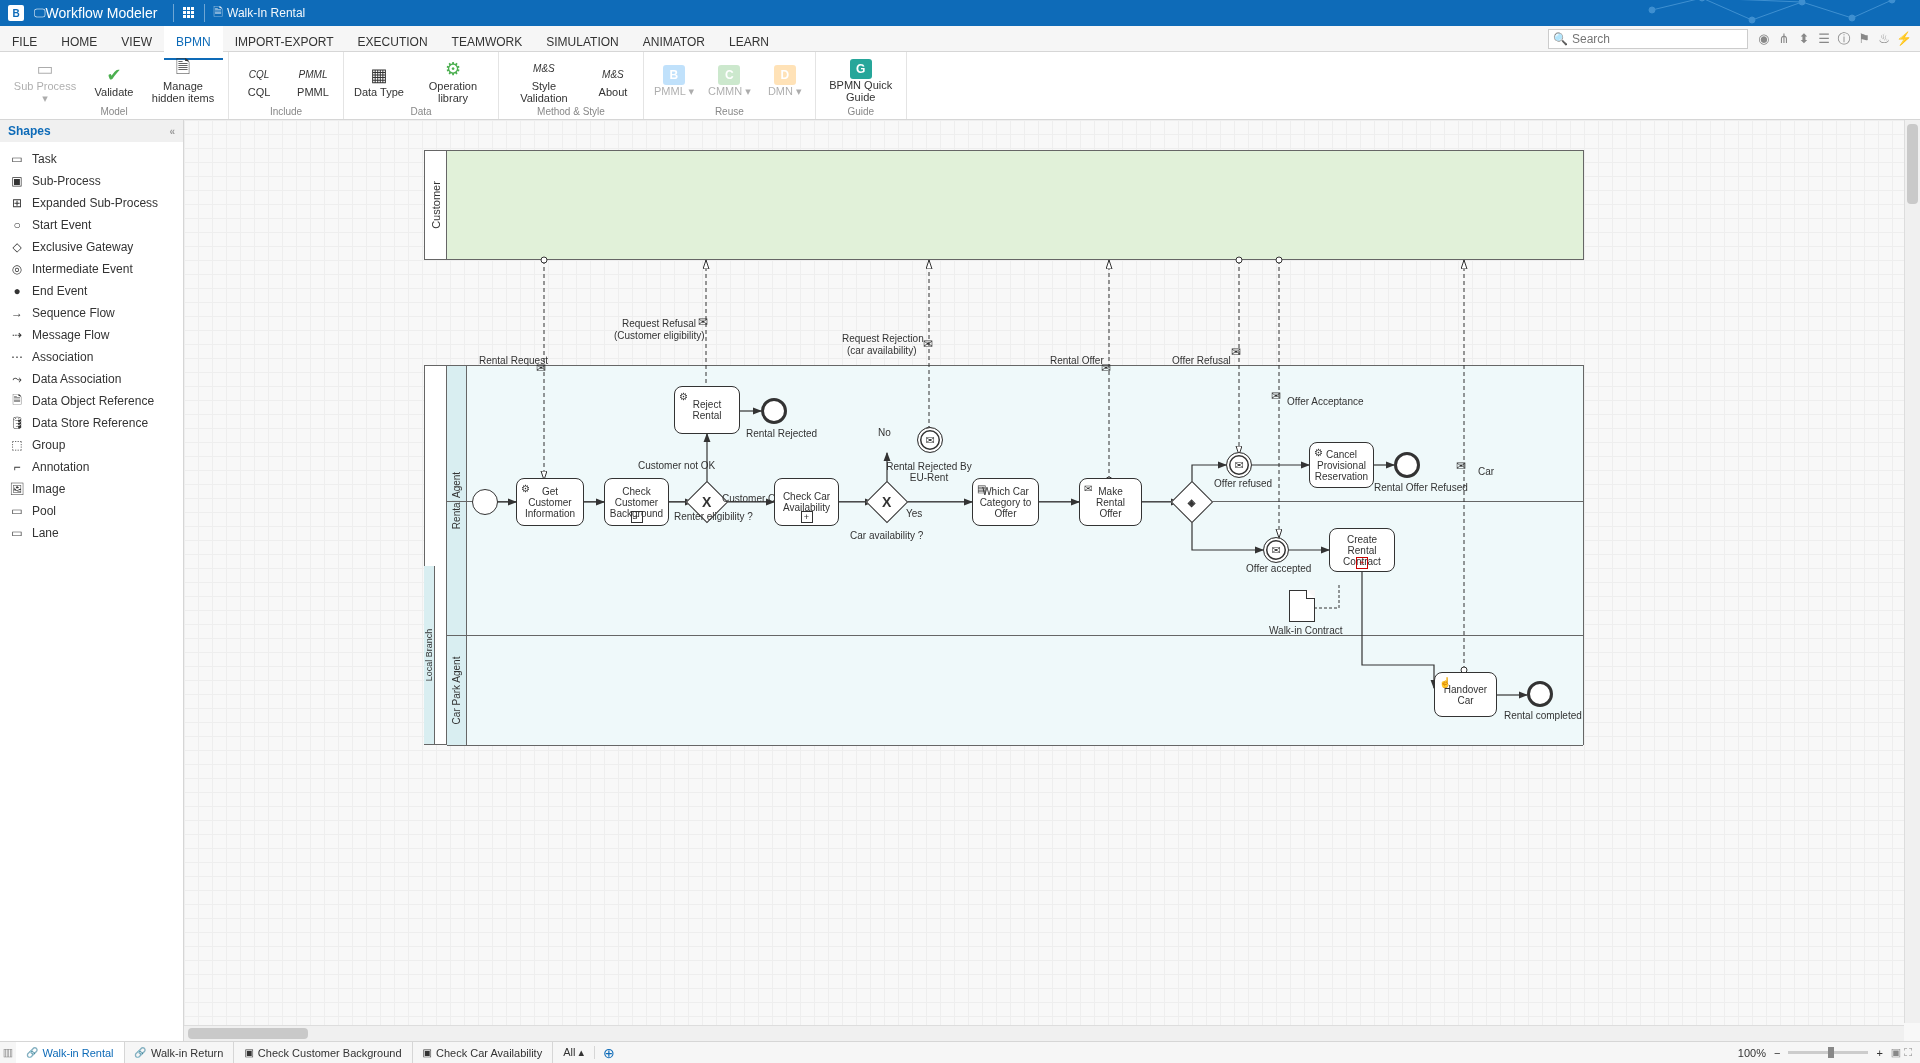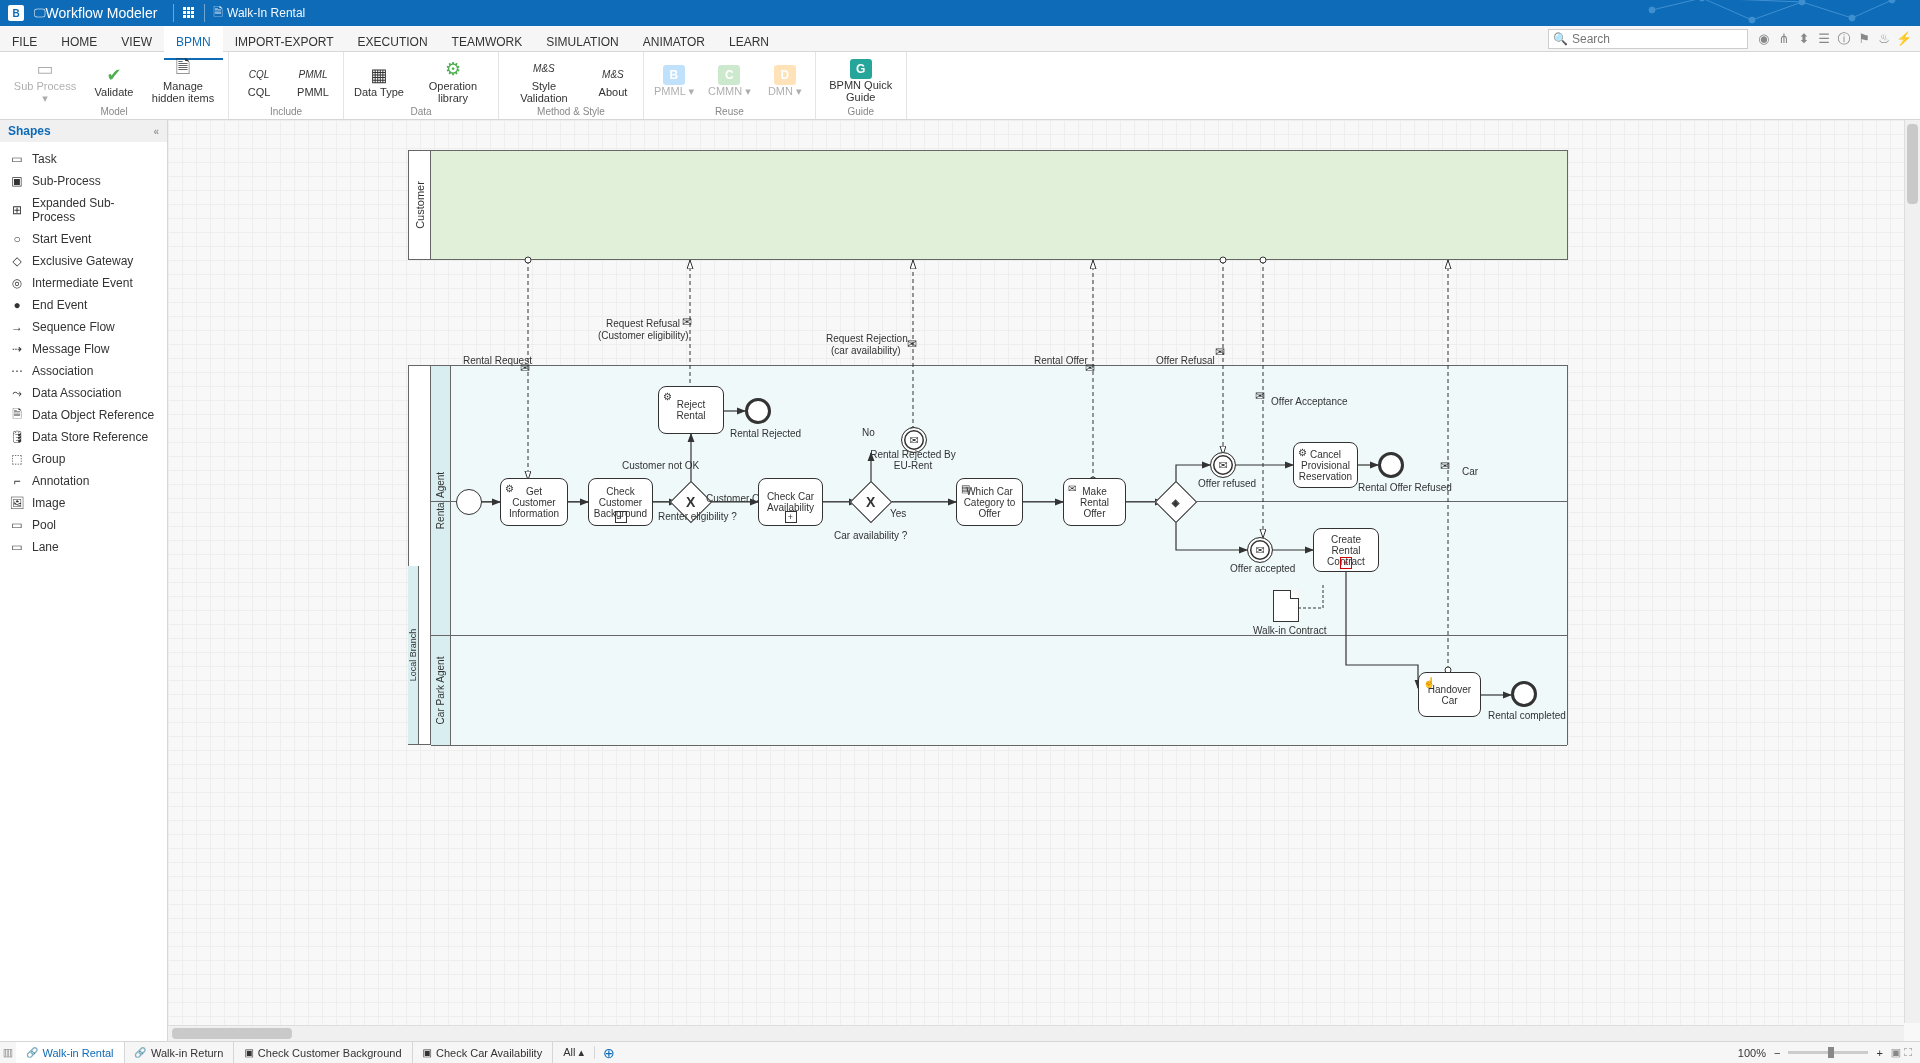--- a/index.html
+++ b/index.html
@@ -33,21 +33,21 @@
 .ribbon-group .items { display: flex; gap: 14px; flex: 1; }
 .ribbon-btn { display: flex; flex-direction: column; align-items: center; justify-content: center; font-size: 11px; cursor: pointer; min-width: 40px; }
 .ribbon-btn .ico { height: 22px; display: flex; align-items: center; justify-content: center; font-size: 18px; }
 .ribbon-btn.disabled { opacity: .4; }
 .ribbon-group .group-label { text-align: center; font-size: 10px; color: #888; }
 
 
 .body { display: flex; height: calc(1063px - 26px - 26px - 68px - 22px); }
 
 
-.sidebar { width: 168px; border-right: 1px solid #d6d6d6; background: #fff; overflow: auto; }
+.sidebar { width: 184px; border-right: 1px solid #d6d6d6; background: #fff; overflow: auto; }
 .sidebar-header { background: #f0f0f0; color: #0e6bb8; font-weight: bold; padding: 4px 8px; display: flex; justify-content: space-between; align-items: center; }
 .sidebar-header .collapse { color: #999; cursor: pointer; font-size: 10px; }
 .palette-cat { padding: 4px 10px; cursor: pointer; font-size: 12px; }
 .palette-cat.active { background: #d3e7f7; color: #0e6bb8; }
 .shape-list { padding: 6px 0; }
 .shape-item { display: flex; align-items: center; gap: 8px; padding: 4px 10px; font-size: 12px; cursor: pointer; }
 .shape-item .shp { width: 14px; height: 14px; display: flex; align-items: center; justify-content: center; }
 
 
 .canvas-wrap { flex: 1; background: #f8f8f8; position: relative; }
@@ -471,21 +471,21 @@
         <div class="gateway" style="left:688px; top:367px;">
             <span>X</span>
           </div>
         <div class="diagram-label" style="left:666px; top:410px;">Car  availability ?</div>
         <div class="diagram-label" style="left:694px; top:307px;">No</div>
         <div class="diagram-label" style="left:722px; top:388px;">Yes</div>
 
         <div class="event intermediate" style="left:733px; top:307px;">
             <span class="env">✉</span>
           </div>
-        <div class="diagram-label" style="left:700px; top:329px; width:90px; text-align:center; white-space:normal;">Rental Rejected By EU-Rent</div>
+        <div class="diagram-label" style="left:700px; top:341px; width:90px; text-align:center; white-space:normal;">Rental Rejected By EU-Rent</div>
 
         <div class="task" style="left:788px; top:358px; width:67px; height:48px;">
           <span class="marker">▤</span>
           <span>Which Car Category to Offer</span>
         </div>
         <div class="task" style="left:895px; top:358px; width:63px; height:48px;">
           <span class="marker">✉</span>
           <span>Make Rental Offer</span>
         </div>
 

